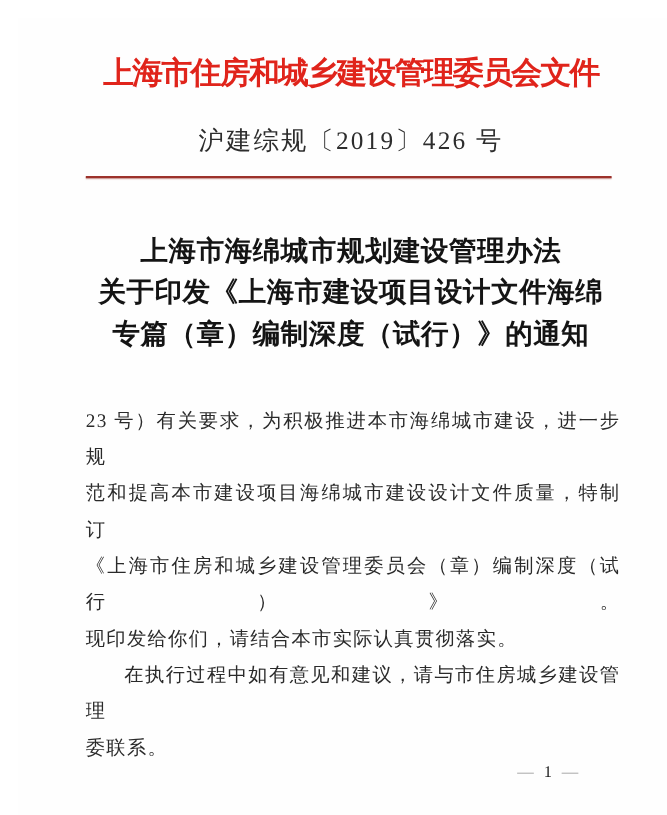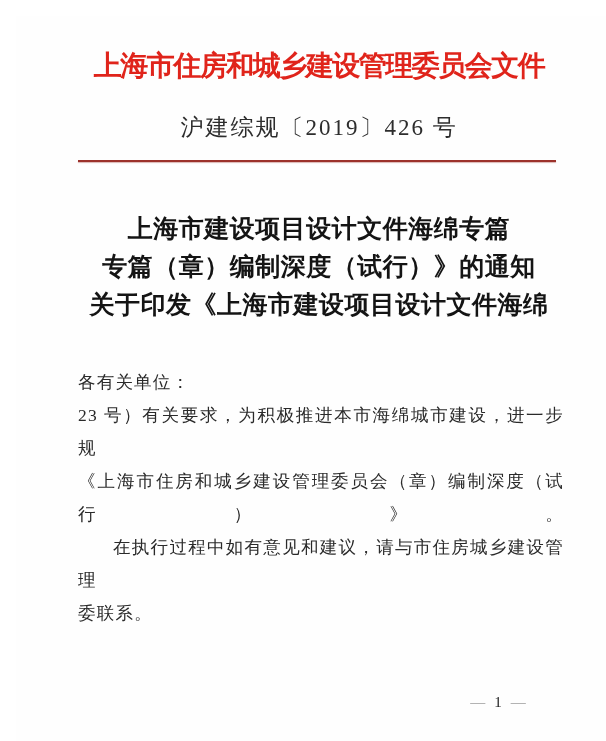--- a/index.html
+++ b/index.html
@@ -88,29 +88,30 @@
 
 <div class="page">
 
   <div class="letterhead-title">上海市住房和城乡建设管理委员会文件</div>
 
   <div class="doc-number">沪建综规〔2019〕426 号</div>
 
   <div class="red-rule"></div>
 
   <div class="notice-title">
-    <div>上海市建设项目设计文件海绵专篇</div>
+    <div>上海市海绵城市规划建设管理办法</div>
+    <div>关于印发《上海市建设项目设计文件海绵</div>
     <div>专篇（章）编制深度（试行）》的通知</div>
-    <div>关于印发《上海市建设项目设计文件海绵</div>
   </div>
 
   <div class="body-text">
-    <div class="body-line">各有关单位：</div>
     <div class="body-line jf">23 号）有关要求，为积极推进本市海绵城市建设，进一步规</div>
+    <div class="body-line jf">范和提高本市建设项目海绵城市建设设计文件质量，特制订</div>
     <div class="body-line jf">《上海市住房和城乡建设管理委员会（章）编制深度（试行）》。</div>
+    <div class="body-line">现印发给你们，请结合本市实际认真贯彻落实。</div>
     <div class="body-line jf ind">在执行过程中如有意见和建议，请与市住房城乡建设管理</div>
     <div class="body-line">委联系。</div>
 
   </div>
 
   <div class="page-footer">
     <span class="footer-dash">—</span><span class="footer-num">1</span><span class="footer-dash">—</span>
   </div>
 
 </div>

